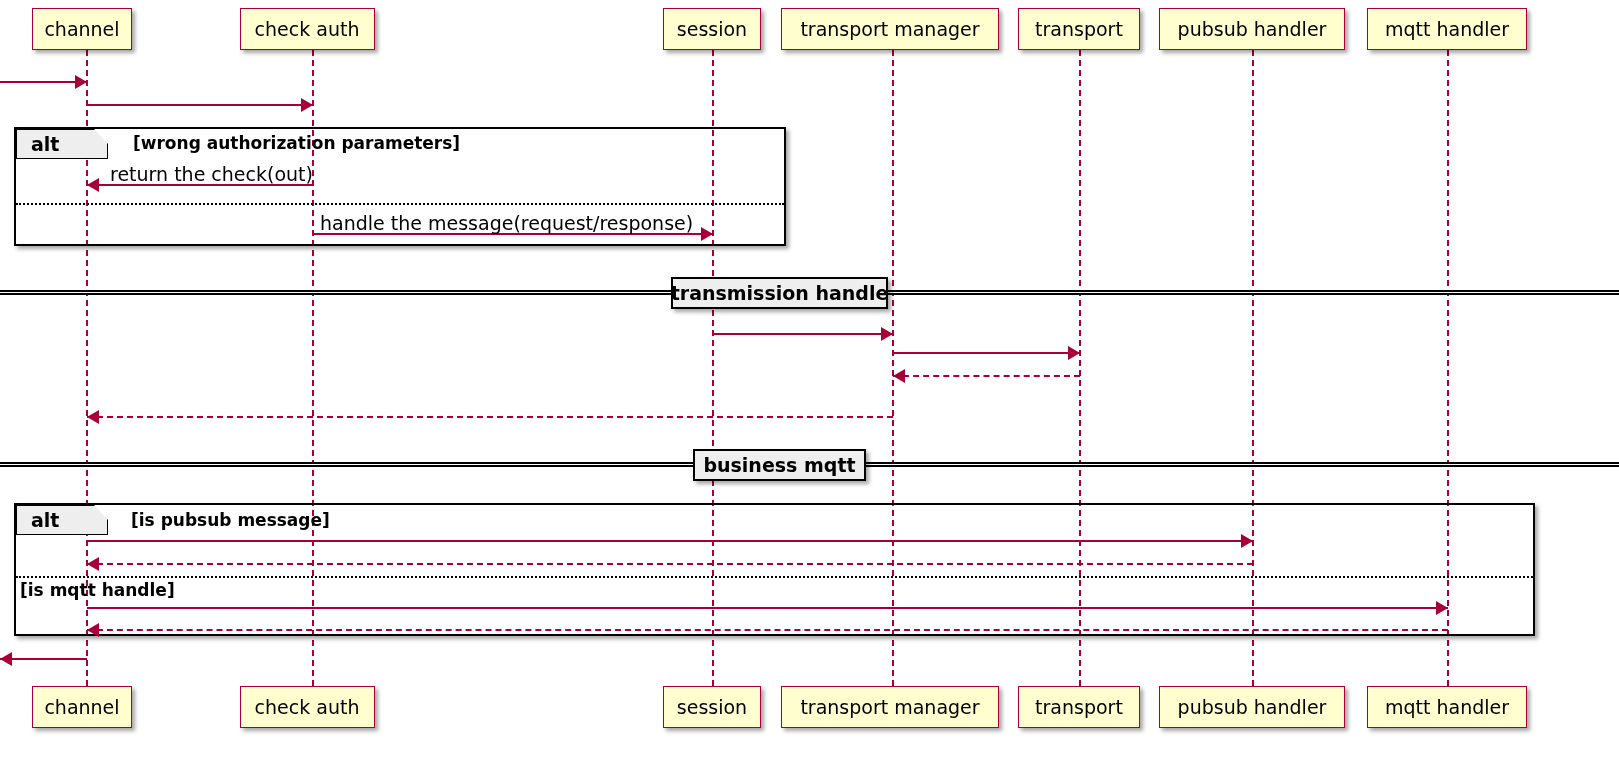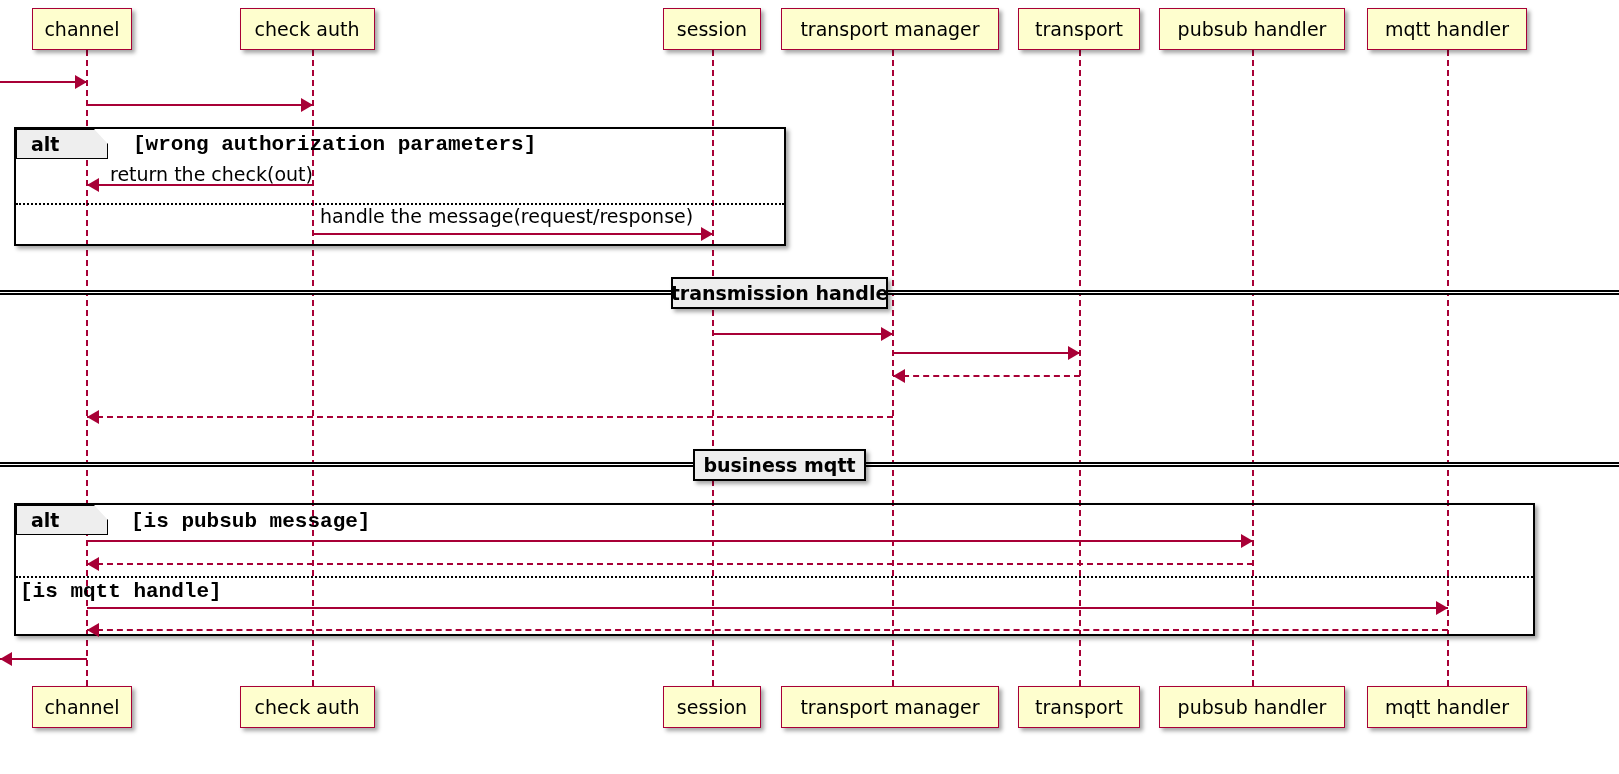--- a/index.html
+++ b/index.html
@@ -67,23 +67,22 @@
     box-sizing:border-box;
     height:30px;
     display:flex;align-items:center;
     padding-left:14px;
     padding-right:22px;
     font-size:19px;font-weight:bold;color:#000;
     clip-path:polygon(0 0, calc(100% - 14px) 0, 100% 50%, 100% 100%, 0 100%);
   }
   .group-cond{
     position:absolute;
-    font-size:21px;font-weight:bold;color:#000;
-    white-space:nowrap;
-    font-family:Liberation Mono, monospace;
+    font-size:17px;font-weight:bold;color:#000;
+    white-space:nowrap;
   }
   .group-else{
     position:absolute;
     height:0;
     border-top:2px dotted #000;
   }
 
   
   .divider-line{
     position:absolute;
@@ -153,21 +152,21 @@
   <div id="messages">
       <div class="arrow" style="left: 0px; top: 81px; width: 87px;"></div>
       <div class="ahead right" style="top: 75px; left: 75px;"></div>
       <div class="arrow" style="left: 87px; top: 104px; width: 226px;"></div>
       <div class="ahead right" style="top: 98px; left: 301px;"></div>
       <div class="arrow" style="left: 87px; top: 184px; width: 226px;"></div>
       <div class="ahead left" style="top: 178px; left: 87px;"></div>
       <div class="msg-label" style="left: 110px; top: 163px;">return the check(out)</div>
       <div class="arrow" style="left: 313px; top: 233px; width: 400px;"></div>
       <div class="ahead right" style="top: 227px; left: 701px;"></div>
-      <div class="msg-label" style="left: 320px; top: 205px;">handle the message(request/response)</div>
+      <div class="msg-label" style="left: 320px; top: 212px;">handle the message(request/response)</div>
       <div class="arrow" style="left: 713px; top: 333px; width: 180px;"></div>
       <div class="ahead right" style="top: 327px; left: 881px;"></div>
       <div class="arrow" style="left: 893px; top: 352px; width: 187px;"></div>
       <div class="ahead right" style="top: 346px; left: 1068px;"></div>
       <div class="arrow dotted" style="left: 893px; top: 375px; width: 187px;"></div>
       <div class="ahead left" style="top: 369px; left: 893px;"></div>
       <div class="arrow dotted" style="left: 87px; top: 416px; width: 806px;"></div>
       <div class="ahead left" style="top: 410px; left: 87px;"></div>
       <div class="arrow" style="left: 87px; top: 540px; width: 1166px;"></div>
       <div class="ahead right" style="top: 534px; left: 1241px;"></div>

